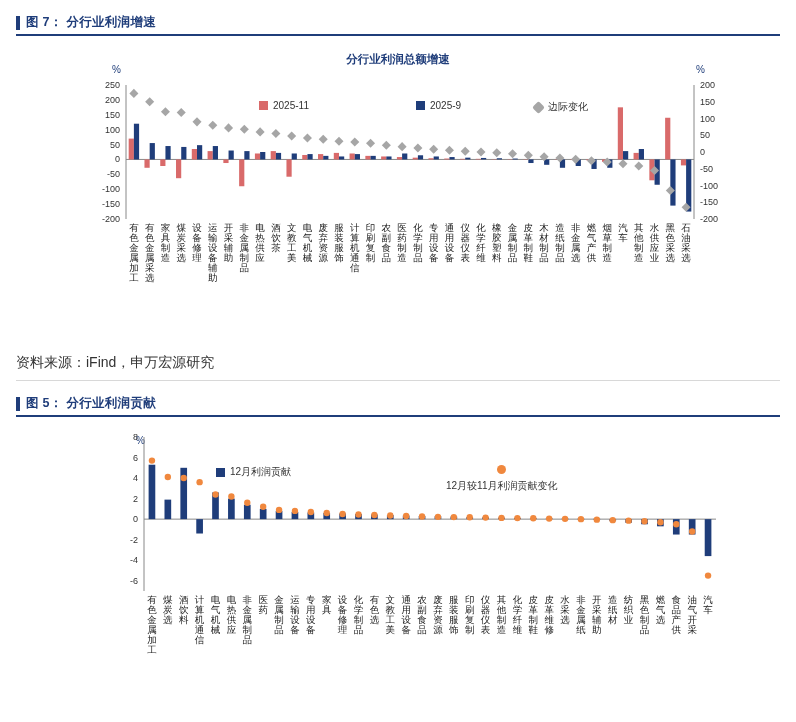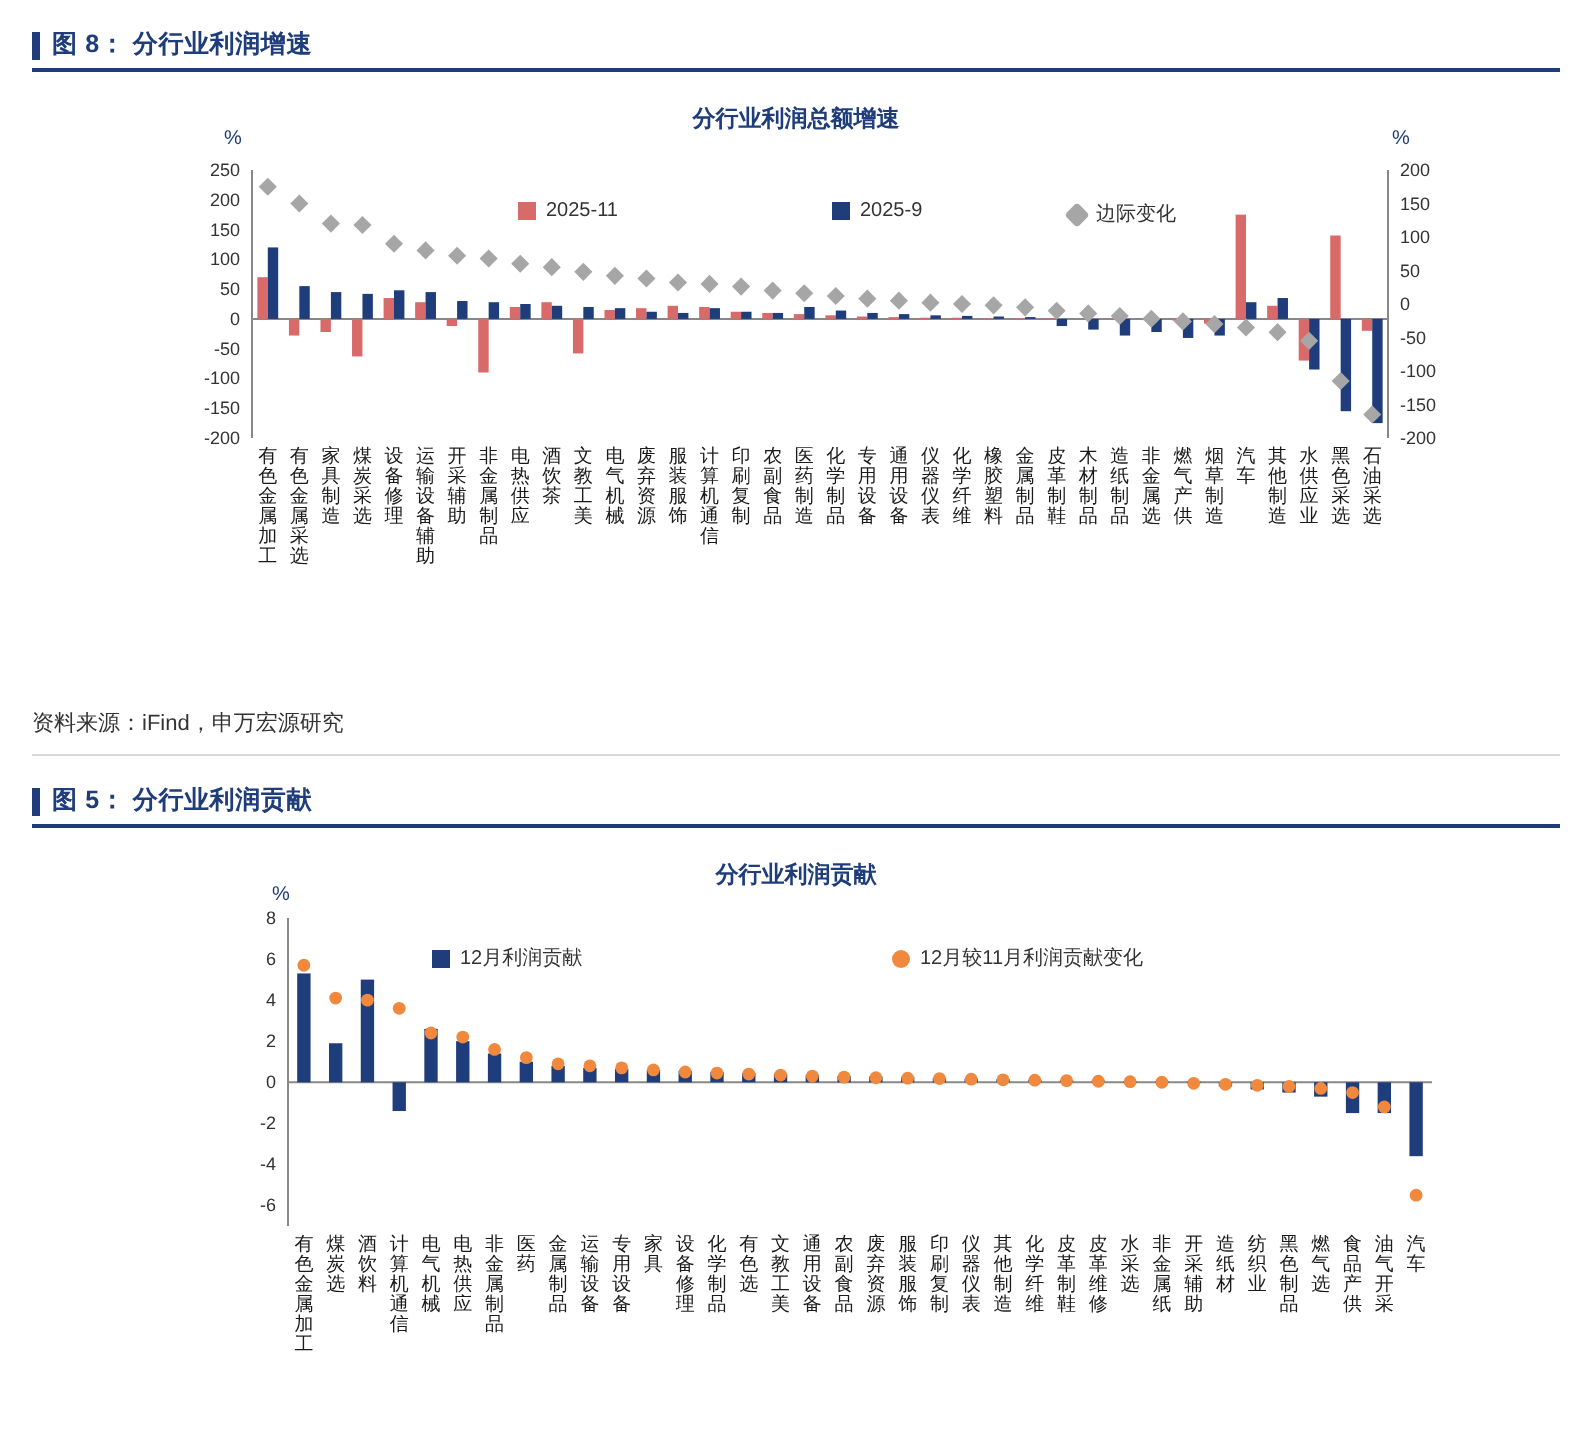--- a/index.html
+++ b/index.html
@@ -27,40 +27,40 @@
   .panel{
     position:relative;margin:6px 16px;
   }
   .chart-title{
     text-align:center;font-size:11.5px;color:#1f3d7a;font-weight:bold;
   }
   .pct-left{position:absolute;font-size:10px;color:#1f3d7a;}
   .plot-wrap{position:relative;}
   svg{display:block;}
   .source{
-    font-size:11px;color:#333;padding:6px 16px 0 16px;
+    font-size:14px;color:#333;padding:6px 16px 0 16px;
   }
   .divider{
     height:1px;background:#d8d8d8;margin:8px 16px 0 16px;
   }
   .legend{
     position:absolute;display:flex;align-items:center;gap:5px;font-size:10px;color:#333;
   }
   .lg-sq{width:9px;height:9px;display:inline-block;}
   .lg-dot{width:9px;height:9px;border-radius:50%;display:inline-block;}
   .axis-txt{font-size:9px;fill:#333;font-family:"Liberation Sans",sans-serif;}
   .cat-txt{font-size:9.5px;fill:#1a1a1a;font-family:"Liberation Sans",sans-serif;}
 </style>
 </head>
 <body>
 
 <div class="fig" style="padding-top:14px;">
   <div class="fig-header">
     <span class="fig-bar"></span>
-    <span class="fig-title">图 8：  分行业利润增速</span>
+    <span class="fig-title">图 7：  分行业利润增速</span>
   </div>
   <div class="fig-rule"></div>
 
   <div class="panel" style="height:290px;">
     <div class="chart-title" style="margin-top:16px;">分行业利润总额增速</div>
     <div class="pct-left" style="left:96px;top:12px;">%</div>
     <div class="pct-left" style="left:680px;top:12px;">%</div>
 
     <div class="legend" style="left:215px;top:48px;padding-left:28px;">
       <span class="lg-sq" style="background:#d96a6a;"></span>
@@ -254,28 +254,27 @@
 </div>
 
 <div class="fig" style="padding-top:14px;">
   <div class="fig-header">
     <span class="fig-bar"></span>
     <span class="fig-title">图 5：  分行业利润贡献</span>
   </div>
   <div class="fig-rule"></div>
 
   <div class="panel" style="height:300px;">
-    <div class="chart-title" style="margin-top:16px;">分行业利润贡献</div>
     <div class="pct-left" style="left:120px;top:12px;">%</div>
 
     <div class="legend" style="left:200px;top:42px;">
       <span class="lg-sq" style="background:#1f3d7a;"></span>
       <span>12月利润贡献</span>
     </div>
-    <div class="legend" style="left:430px;top:42px;">
+    <div class="legend" style="left:430px;top:42px;flex-direction:column;">
       <span class="lg-dot" style="background:#f0883e;"></span>
       <span>12月较11月利润贡献变化</span>
     </div>
 
     <div class="plot-wrap">
       <svg id="svg5" width="764" height="250" viewBox="0 0 764 250">
           <text x="122" y="160.73333333333335" text-anchor="end" class="axis-txt">-6</text>
           <text x="122" y="140.2" text-anchor="end" class="axis-txt">-4</text>
           <text x="122" y="119.66666666666667" text-anchor="end" class="axis-txt">-2</text>
           <text x="122" y="99.13333333333333" text-anchor="end" class="axis-txt">0</text>

